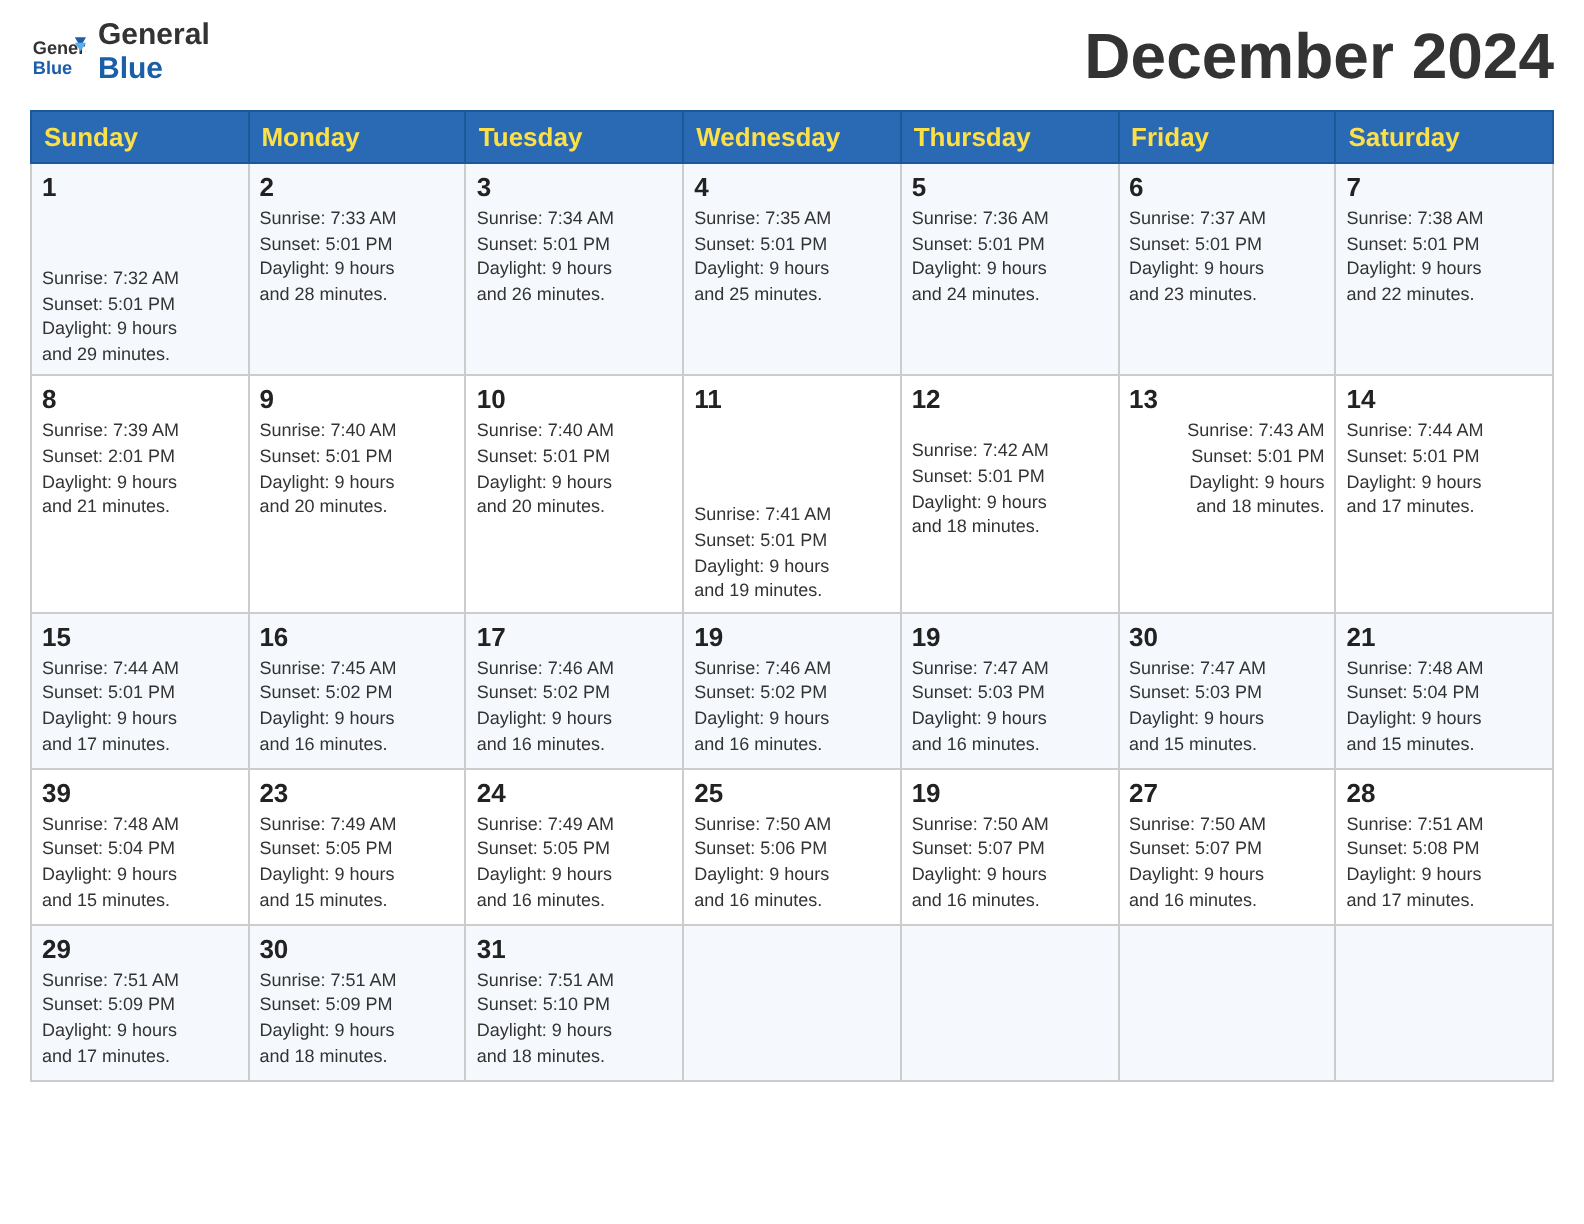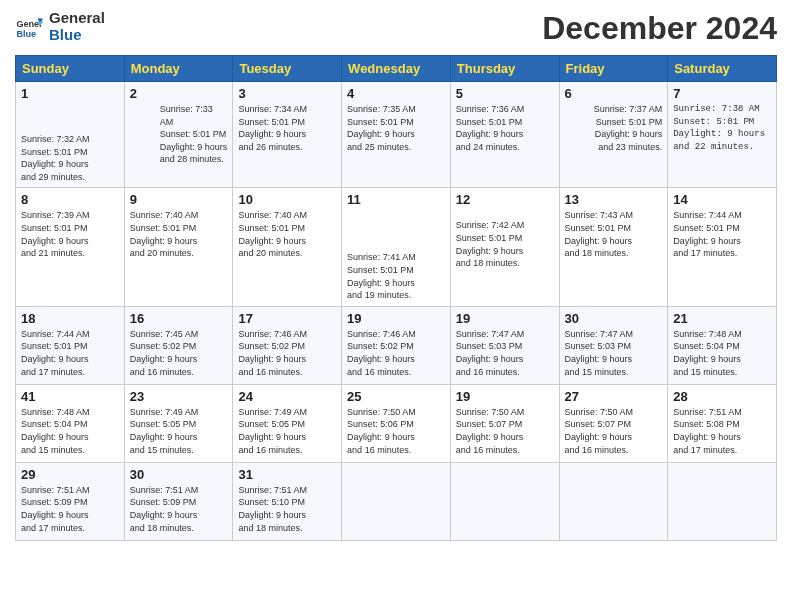--- a/index.html
+++ b/index.html
@@ -124,21 +124,21 @@
     <tr>
           <td>
             <span class="day-num">1</span>
             <div class="day-detail" style="white-space: pre-line; margin-top: 32px;">Sunrise: 7:32 AM
 Sunset: 5:01 PM
 Daylight: 9 hours
 and 29 minutes.</div>
           </td>
           <td>
             <span class="day-num">2</span>
-            <div class="day-detail" style="white-space: pre-line; margin-left: 30px;">Sunrise: 7:33 AM
+            <div class="day-detail" style="white-space: pre-line;">Sunrise: 7:33 AM
 Sunset: 5:01 PM
 Daylight: 9 hours
 and 28 minutes.</div>
           </td>
           <td>
             <span class="day-num">3</span>
             <div class="day-detail" style="white-space: pre-line;">Sunrise: 7:34 AM
 Sunset: 5:01 PM
 Daylight: 9 hours
 and 26 minutes.</div>
@@ -152,38 +152,38 @@
           </td>
           <td>
             <span class="day-num">5</span>
             <div class="day-detail" style="white-space: pre-line;">Sunrise: 7:36 AM
 Sunset: 5:01 PM
 Daylight: 9 hours
 and 24 minutes.</div>
           </td>
           <td>
             <span class="day-num">6</span>
-            <div class="day-detail" style="white-space: pre-line; text-align: right;">Sunrise: 7:37 AM
+            <div class="day-detail" style="white-space: pre-line;">Sunrise: 7:37 AM
 Sunset: 5:01 PM
 Daylight: 9 hours
 and 23 minutes.</div>
           </td>
           <td>
             <span class="day-num">7</span>
-            <div class="day-detail" style="white-space: pre-line; font-family: Liberation Mono, monospace;">Sunrise: 7:38 AM
+            <div class="day-detail" style="white-space: pre-line;">Sunrise: 7:38 AM
 Sunset: 5:01 PM
 Daylight: 9 hours
 and 22 minutes.</div>
           </td>
         </tr>
         <tr>
           <td>
             <span class="day-num">8</span>
             <div class="day-detail" style="white-space: pre-line;">Sunrise: 7:39 AM
-Sunset: 5:01 PM
+Sunset: 2:01 PM
 Daylight: 9 hours
 and 21 minutes.</div>
           </td>
           <td>
             <span class="day-num">9</span>
             <div class="day-detail" style="white-space: pre-line;">Sunrise: 7:40 AM
 Sunset: 5:01 PM
 Daylight: 9 hours
 and 20 minutes.</div>
           </td>
@@ -203,36 +203,36 @@
           </td>
           <td>
             <span class="day-num">12</span>
             <div class="day-detail" style="white-space: pre-line; margin-top: 12px;">Sunrise: 7:42 AM
 Sunset: 5:01 PM
 Daylight: 9 hours
 and 18 minutes.</div>
           </td>
           <td>
             <span class="day-num">13</span>
-            <div class="day-detail" style="white-space: pre-line;">Sunrise: 7:43 AM
+            <div class="day-detail" style="white-space: pre-line; text-align: right;">Sunrise: 7:43 AM
 Sunset: 5:01 PM
 Daylight: 9 hours
 and 18 minutes.</div>
           </td>
           <td>
             <span class="day-num">14</span>
             <div class="day-detail" style="white-space: pre-line;">Sunrise: 7:44 AM
 Sunset: 5:01 PM
 Daylight: 9 hours
 and 17 minutes.</div>
           </td>
         </tr>
         <tr>
           <td>
-            <span class="day-num">18</span>
+            <span class="day-num">15</span>
             <div class="day-detail" style="white-space: pre-line;">Sunrise: 7:44 AM
 Sunset: 5:01 PM
 Daylight: 9 hours
 and 17 minutes.</div>
           </td>
           <td>
             <span class="day-num">16</span>
             <div class="day-detail" style="white-space: pre-line;">Sunrise: 7:45 AM
 Sunset: 5:02 PM
 Daylight: 9 hours
@@ -269,21 +269,21 @@
           <td>
             <span class="day-num">21</span>
             <div class="day-detail" style="white-space: pre-line;">Sunrise: 7:48 AM
 Sunset: 5:04 PM
 Daylight: 9 hours
 and 15 minutes.</div>
           </td>
         </tr>
         <tr>
           <td>
-            <span class="day-num">41</span>
+            <span class="day-num">39</span>
             <div class="day-detail" style="white-space: pre-line;">Sunrise: 7:48 AM
 Sunset: 5:04 PM
 Daylight: 9 hours
 and 15 minutes.</div>
           </td>
           <td>
             <span class="day-num">23</span>
             <div class="day-detail" style="white-space: pre-line;">Sunrise: 7:49 AM
 Sunset: 5:05 PM
 Daylight: 9 hours

